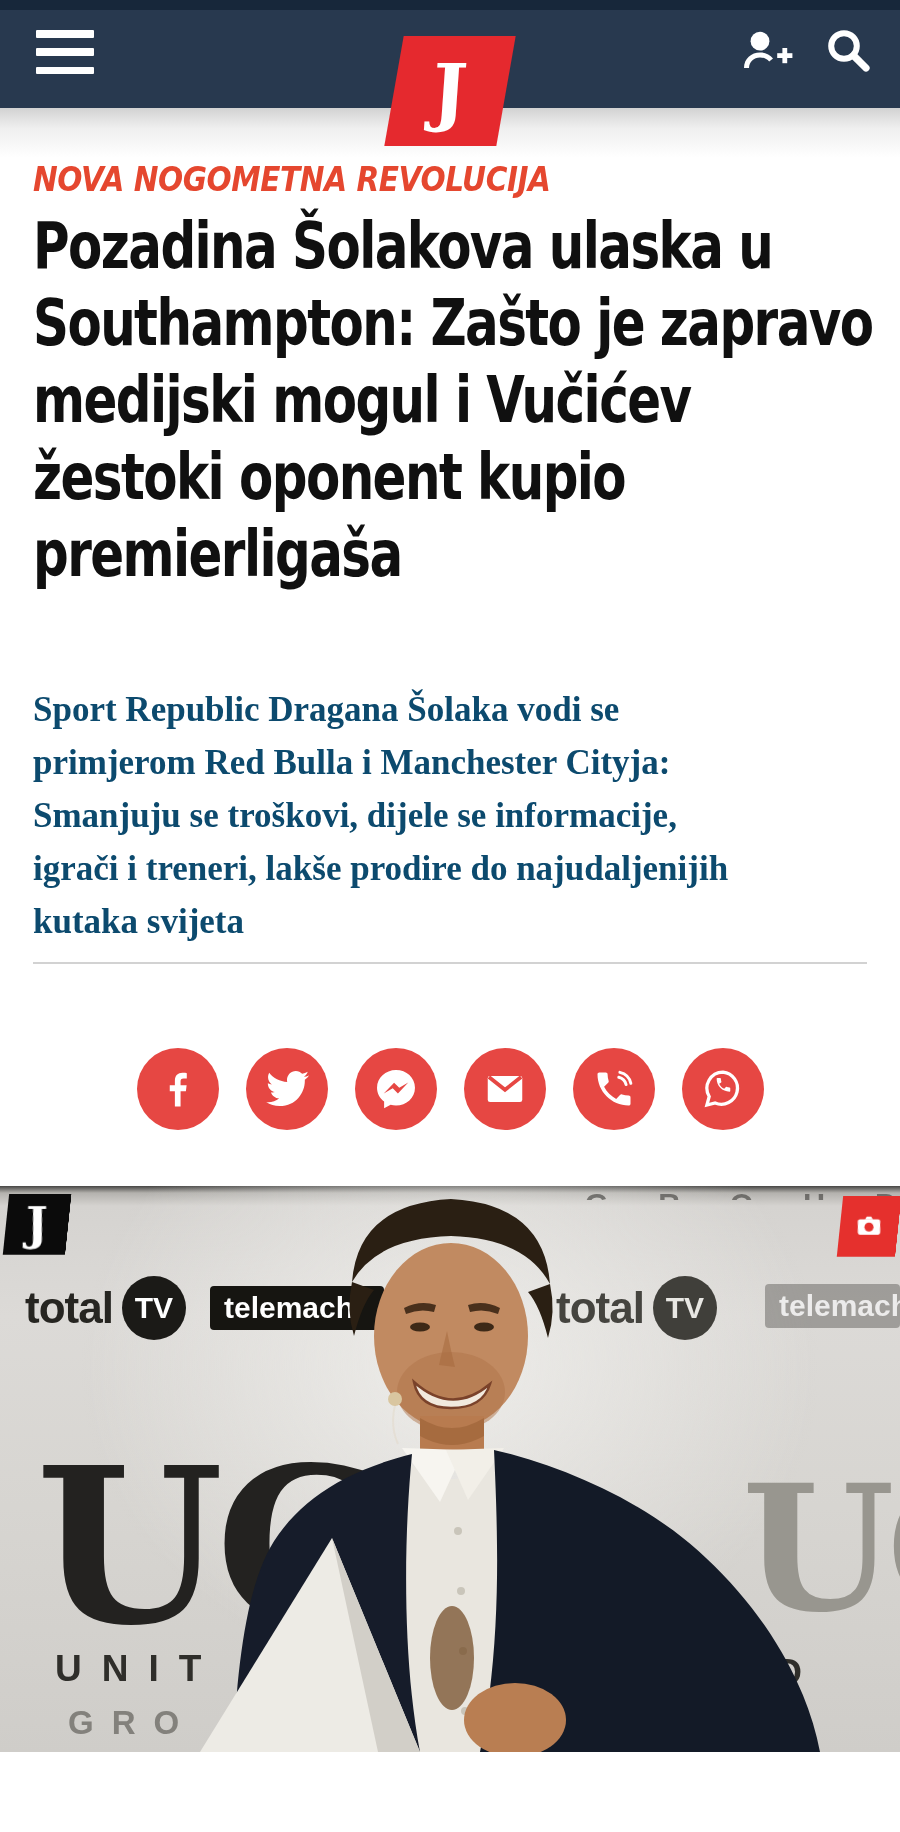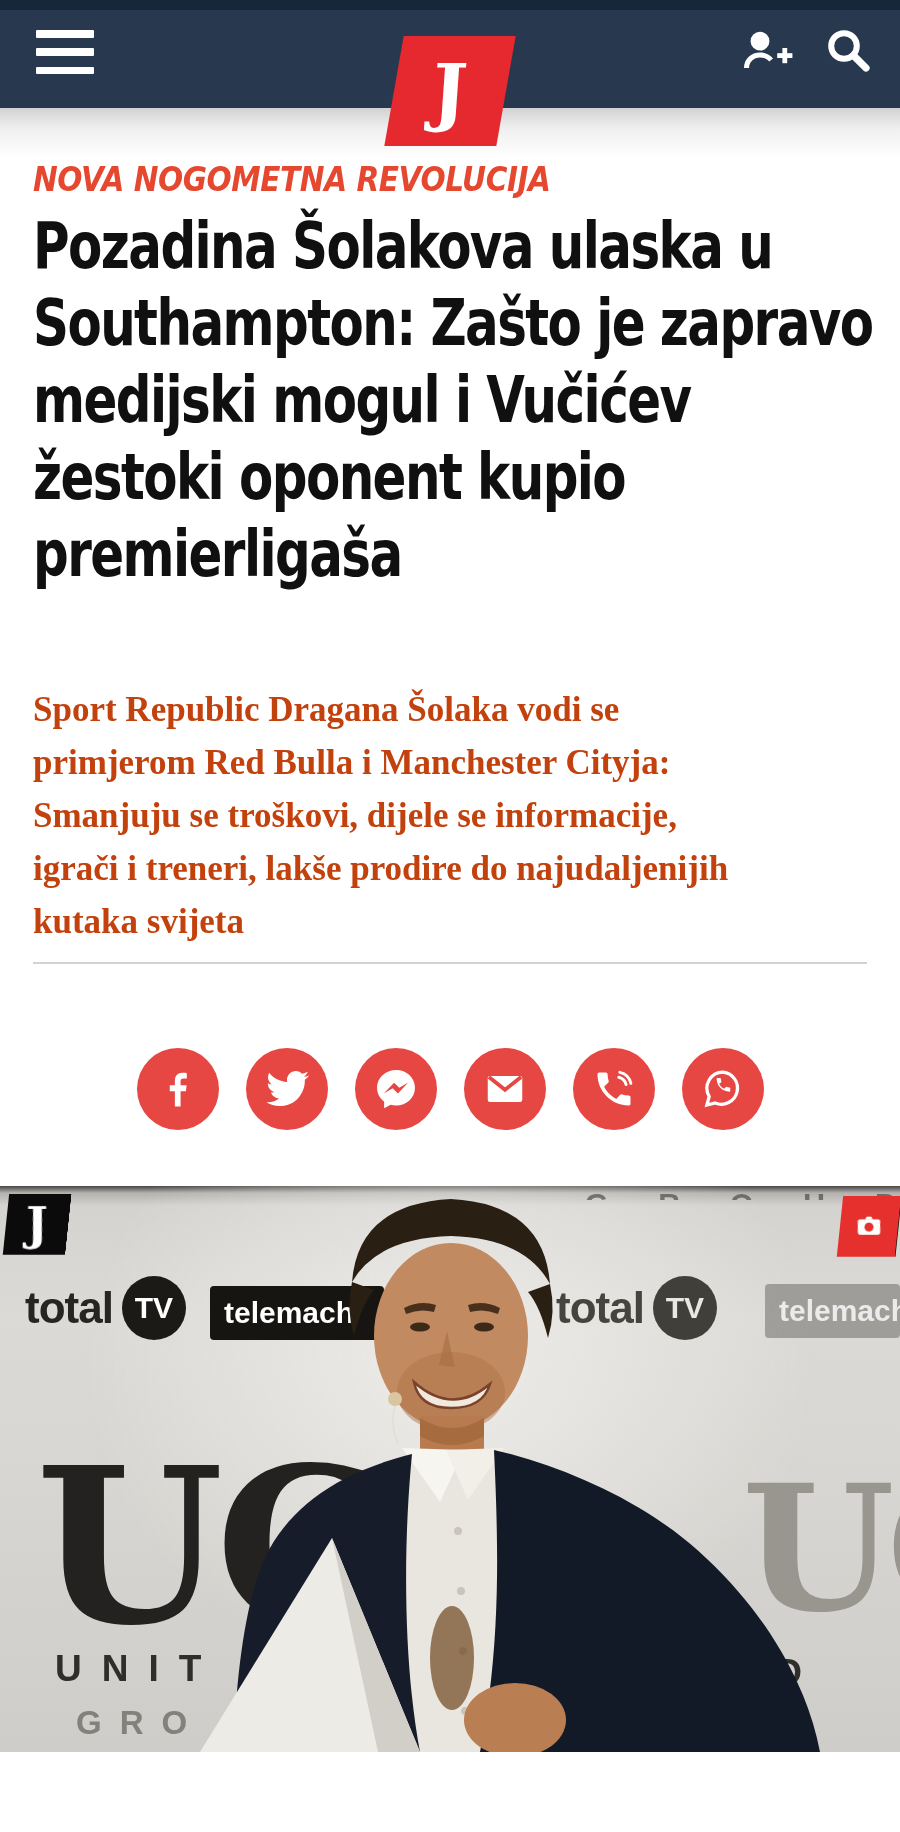--- a/index.html
+++ b/index.html
@@ -17,21 +17,21 @@
   .icon-btn{background:none;border:none;padding:0;cursor:pointer;display:block;}
 
   
   .header-fade{height:50px;background:linear-gradient(180deg,#cncnc d 0%,#fff 100%);}
   .header-fade{background:linear-gradient(180deg,#d2d2d2 0%,#efefef 40%,#ffffff 100%);}
 
   
   main{padding:0 33px;position:relative;}
   .kicker{font-family:"DejaVu Sans",sans-serif;font-style:italic;font-weight:800;font-size:34px;line-height:42px;color:#e5472f;transform:scaleX(0.87);transform-origin:left top;width:120%;letter-spacing:-0.5px;}
   .title{margin:8px 0 0 0;font-family:"DejaVu Sans",sans-serif;font-weight:800;font-size:64px;line-height:77px;color:#101010;white-space:pre-line;transform:scaleX(0.78);transform-origin:left top;width:150%;letter-spacing:-2px;}
-  .lead{margin:90px 0 0 0;font-family:"Liberation Serif",serif;font-weight:700;font-size:35px;line-height:53px;color:#c2410c;white-space:pre-line;}
+  .lead{margin:90px 0 0 0;font-family:"Liberation Serif",serif;font-weight:700;font-size:35px;line-height:53px;color:#0c4a6e;white-space:pre-line;}
   .byline-row{position:relative;margin-top:55px;height:34px;}
   .byline{position:absolute;left:0;top:0;font-family:"DejaVu Sans",sans-serif;font-weight:800;font-size:30px;color:#3d3d3d;transform:scaleX(0.85);transform-origin:left top;white-space:nowrap;}
   .published{position:absolute;left:319px;top:0;font-family:"DejaVu Sans",sans-serif;font-weight:800;font-size:30px;color:#9b9b9b;transform:scaleX(0.85);transform-origin:left top;white-space:nowrap;}
   hr.rule{border:none;border-top:2px solid #d2d2d2;margin:14px 0 0 0;}
 
   
   .share-row{margin-top:84px;display:flex;justify-content:center;gap:27px;}
   .share-btn{width:82px;height:82px;border-radius:50%;background:#e64743;border:none;padding:0;cursor:pointer;display:flex;align-items:center;justify-content:center;}
   .share-btn svg{display:block;}
 
@@ -45,33 +45,33 @@
   .tv-circle{width:64px;height:64px;border-radius:50%;display:flex;align-items:center;justify-content:center;}
   .tv-circle span{font-weight:800;font-size:30px;}
   .tt1{left:25px;top:90px;}
   .tt1 .total-word{color:#262521;}
   .tt1 .tv-circle{background:#1b1a17;}
   .tt1 .tv-circle span{color:#fff;}
   .tt2{left:556px;top:90px;}
   .tt2 .total-word{color:#45443f;}
   .tt2 .tv-circle{background:#403f3a;}
   .tt2 .tv-circle span{color:#e8e7e3;}
-  .telemach-box{position:absolute;height:54px;border-radius:4px;display:flex;align-items:center;overflow:hidden;}
+  .telemach-box{position:absolute;height:44px;border-radius:4px;display:flex;align-items:center;overflow:hidden;}
   .telemach-box span{font-weight:800;font-size:30px;padding-left:14px;white-space:nowrap;}
   .tm1{left:210px;top:100px;width:174px;background:#161511;}
   .tm1 span{color:#fff;}
   .tm2{left:765px;top:98px;width:135px;background:rgba(110,108,104,.55);}
   .tm2 span{color:rgba(255,255,255,.8);}
   .ug{position:absolute;font-family:"DejaVu Serif",serif;font-weight:bold;letter-spacing:-8px;line-height:1;}
   .ug-left{left:36px;top:253px;font-size:215px;color:#232220;}
   .ug-right{left:742px;top:275px;font-size:175px;color:#98968f;}
   .bd-caps{position:absolute;font-weight:bold;white-space:nowrap;}
   .unit-frag{left:55px;top:462px;font-size:37px;letter-spacing:20px;color:#2f2e2a;}
   .ted-frag{left:688px;top:466px;font-size:37px;letter-spacing:20px;color:#2f2e2a;}
-  .gro-frag{left:76px;top:518px;font-size:33px;letter-spacing:18px;color:#83817c;}
+  .gro-frag{left:68px;top:518px;font-size:33px;letter-spacing:18px;color:#83817c;}
   .man-svg{position:absolute;left:0;top:0;}
 
   .photo-badge{position:absolute;display:flex;align-items:center;justify-content:center;z-index:3;}
   .j-badge{left:6px;top:8px;width:62px;height:60px;background:#0b0b0b;transform:skewX(-6deg);}
   .j-badge span{transform:skewX(6deg);font-family:"DejaVu Serif",serif;font-weight:bold;font-size:46px;color:#fff;line-height:1;}
   .cam-badge{left:840px;top:10px;width:58px;height:60px;background:#e5302d;transform:skewX(-6deg);border:none;padding:0;cursor:pointer;}
   .cam-badge svg{transform:skewX(6deg);display:block;}
 </style>
 </head>
 <body>

